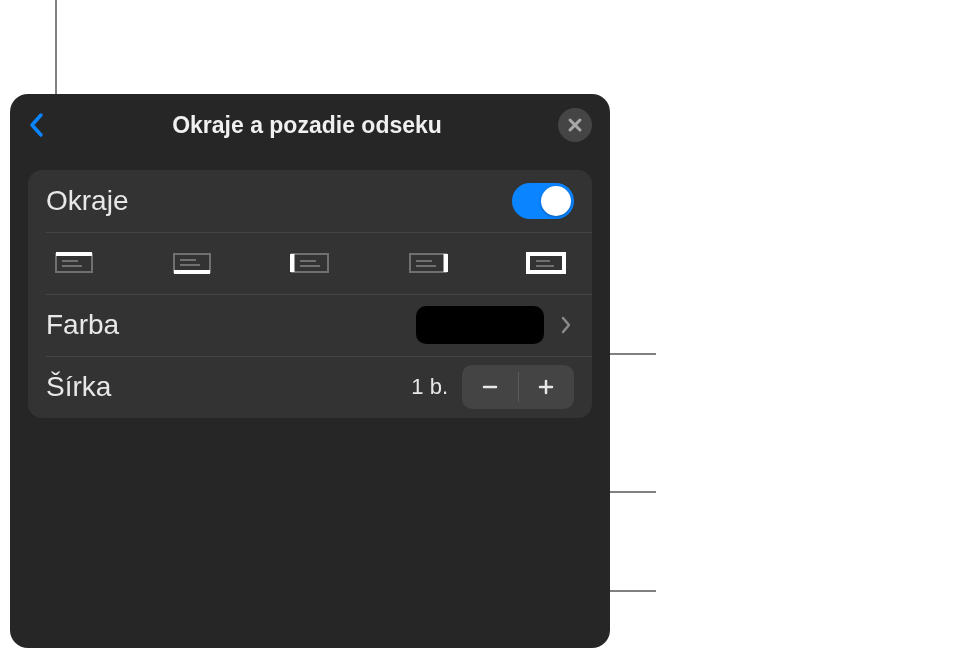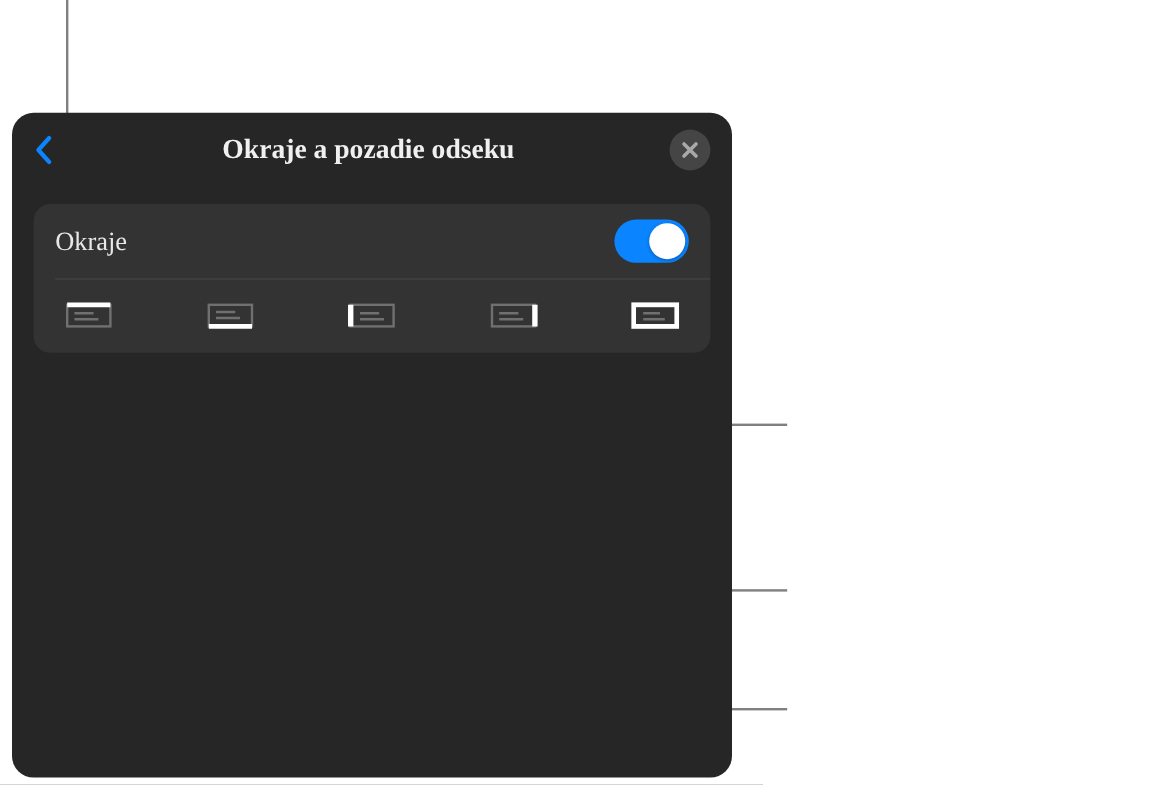--- a/index.html
+++ b/index.html
@@ -17,21 +17,20 @@
     .panel {
       position: absolute;
       left: 10px;
       top: 94px;
       width: 600px;
       height: 554px;
       background: #262626;
       border-radius: 18px;
       color: #e8e8e8;
       overflow: hidden;
-      font-family: Liberation Serif, serif;
     }
     .panel-header {
       display: flex;
       align-items: center;
       justify-content: space-between;
       padding: 14px 18px 10px 18px;
     }
     .back-chevron {
       width: 28px;
       height: 28px;
@@ -76,21 +75,21 @@
     .row + .row::before {
       content: "";
       position: absolute;
       top: 0;
       left: 18px;
       right: 0;
       height: 1px;
       background: #454545;
     }
     .row-label {
-      font-size: 22px;
+      font-size: 28px;
       color: #e8e8e8;
       flex: 0 0 auto;
     }
     .row-spacer {
       flex: 1;
     }
     .toggle {
       width: 62px;
       height: 36px;
       border-radius: 18px;
@@ -264,18 +263,46 @@
           <svg viewBox="0 0 40 30">
             <rect x="2" y="6" width="36" height="18" fill="none" stroke="#ffffff" stroke-width="4"></rect>
             <line x1="10" y1="13" x2="24" y2="13" stroke="#707070" stroke-width="2"></line>
             <line x1="10" y1="18" x2="28" y2="18" stroke="#707070" stroke-width="2"></line>
           </svg>
         </div>
       </div>
     </div>
 
 
-
+    <div class="row">
+      <div class="row-label">Farba</div>
+      <div class="row-spacer"></div>
+      <div class="color-swatch"></div>
+      <div class="chevron-right">
+        <svg width="12" height="20" viewBox="0 0 12 20" fill="none" stroke-width="2.5" stroke-linecap="round" stroke-linejoin="round">
+          <polyline points="3,3 9,10 3,17"></polyline>
+        </svg>
+      </div>
+    </div>
+
+    <div class="row">
+      <div class="row-label">Šírka</div>
+      <div class="row-spacer"></div>
+      <div class="value-text">1 b.</div>
+      <div class="stepper">
+        <div class="stepper-btn">
+          <svg width="20" height="20" viewBox="0 0 20 20" stroke="#e8e8e8" stroke-width="2.5" stroke-linecap="round">
+            <line x1="4" y1="10" x2="16" y2="10"></line>
+          </svg>
+        </div>
+        <div class="stepper-btn">
+          <svg width="20" height="20" viewBox="0 0 20 20" stroke="#e8e8e8" stroke-width="2.5" stroke-linecap="round">
+            <line x1="4" y1="10" x2="16" y2="10"></line>
+            <line x1="10" y1="4" x2="10" y2="16"></line>
+          </svg>
+        </div>
+      </div>
+    </div>
 
   </div>
 
 
 </div>
 
 </body></html>

